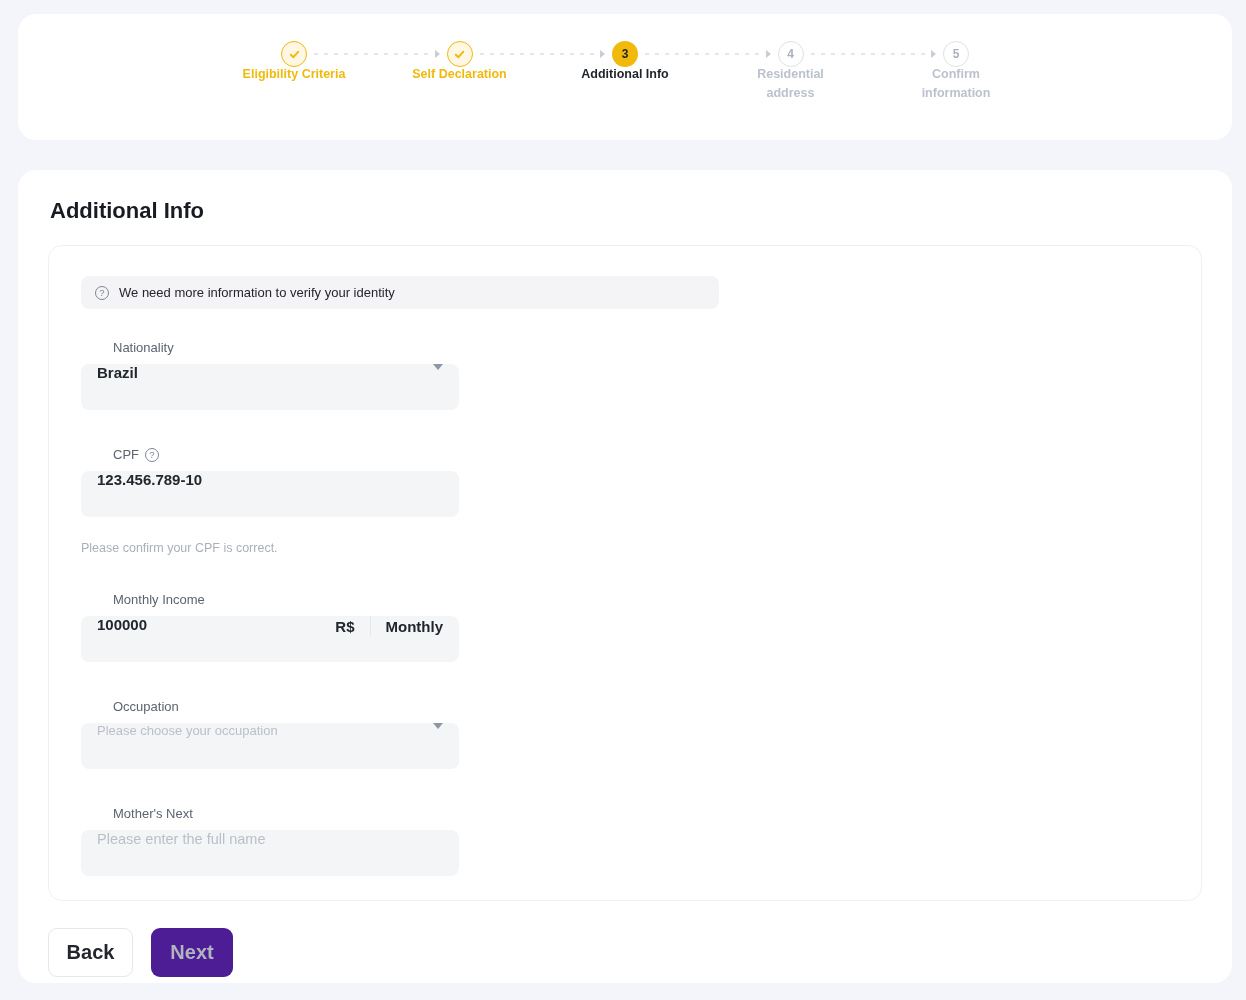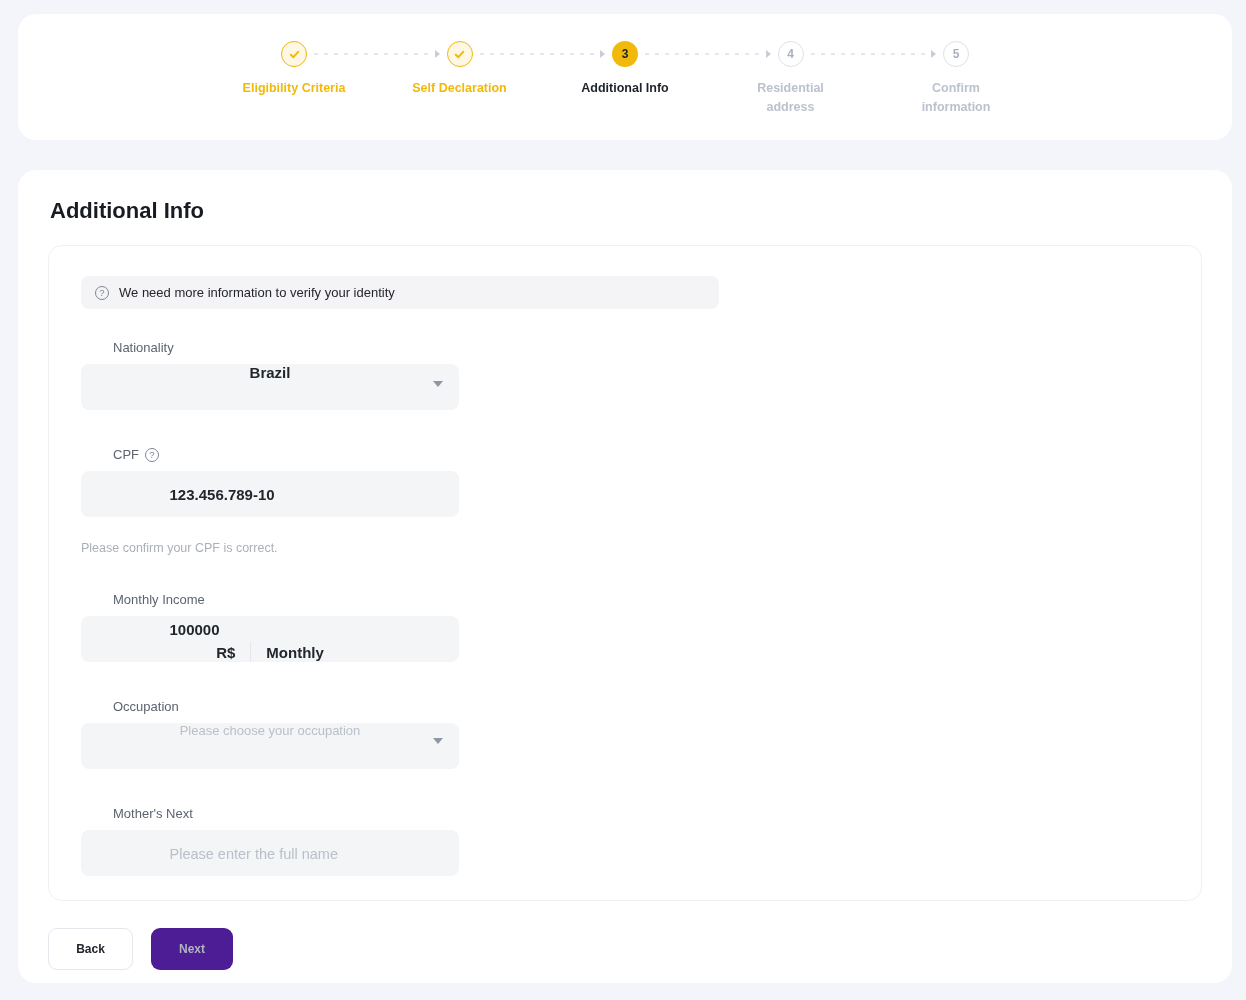--- a/index.html
+++ b/index.html
@@ -29,21 +29,21 @@
   .step { position: relative; width: 26px; flex: none; }
   .step-circle {
     width: 26px; height: 26px; border-radius: 50%;
     display: flex; align-items: center; justify-content: center;
     font-size: 12px; font-weight: 700;
   }
   .step.completed .step-circle { border: 1.5px solid #F0B90B; background: #fdf7e3; }
   .step.active .step-circle { background: #F0B90B; color: #1e2329; }
   .step.upcoming .step-circle { border: 1.5px solid #dde1e8; background: #ffffff; color: #a9b1bf; }
   .step-label {
-    position: absolute; top: 38px; left: 50%; transform: translateX(-50%);
+    position: absolute; top: 24px; left: 50%; transform: translateX(-50%);
     font-size: 12.5px; line-height: 1.55; text-align: center;
     white-space: nowrap; font-weight: 600;
   }
   .step.wrap .step-label { white-space: normal; width: 94px; }
   .step.completed .step-label { color: #F0B90B; }
   .step.active .step-label { color: #1e2329; font-weight: 700; }
   .step.upcoming .step-label { color: #bcc2cd; }
   .check-icon-svg { display: block; }
 
   .connector { flex: 1; height: 26px; display: flex; align-items: center; margin: 0 7px; }
@@ -84,23 +84,22 @@
   }
   .field-group { width: 378px; margin-top: 37px; }
   .field-group.first { margin-top: 31px; }
   .field-label {
     display: flex; align-items: center; gap: 6px;
     font-size: 13px; color: #5c6470; margin-left: 32px;
   }
   .control {
     margin-top: 9px; height: 46px;
     background: #f4f5f6; border-radius: 8px;
-    display: flex; align-items: center;
+    display: flex; align-items: flex-start;
     padding: 0 16px;
-    flex-direction: column;
   }
   .control .value { font-size: 15px; font-weight: 700; color: #22262d; }
   .control .placeholder { font-size: 13px; color: #bac0ca; }
   .text-input {
     flex: 1; min-width: 0;
     background: transparent; border: none; outline: none; padding: 0;
     font-family: "Liberation Sans", sans-serif;
     font-size: 15px; font-weight: 700; color: #22262d;
   }
   .text-input::placeholder { color: #bac0ca; font-weight: 400; font-size: 14.5px; }
@@ -111,24 +110,24 @@
     border-top: 6.5px solid #8d97a6;
   }
   .suffix { display: flex; align-items: center; flex: none; }
   .suffix .currency, .suffix .period { font-size: 15px; font-weight: 700; color: #22262d; }
   .suffix .divider { width: 1px; height: 20px; background: #e3e6eb; margin: 0 15px; }
   .hint { margin-top: 24px; font-size: 12.5px; color: #aab0ba; }
 
   
   .actions { display: flex; gap: 18px; margin-top: 27px; }
   .btn {
-    height: 42px; border-radius: 9px;
+    height: 49px; border-radius: 9px;
     display: flex; align-items: center; justify-content: center;
     font-family: "Liberation Sans", sans-serif;
-    font-size: 12px; font-weight: 700; cursor: pointer;
+    font-size: 20px; font-weight: 700; cursor: pointer;
   }
   .btn-back { width: 85px; background: #ffffff; border: 1px solid #e4e7ec; color: #23262c; }
   .btn-next { width: 82px; background: #4c1d95; border: none; color: #b0b5bd; cursor: default; }
 </style>
 </head>
 <body>
 
 <div class="viewport">
 
   <div class="card stepper-card">

